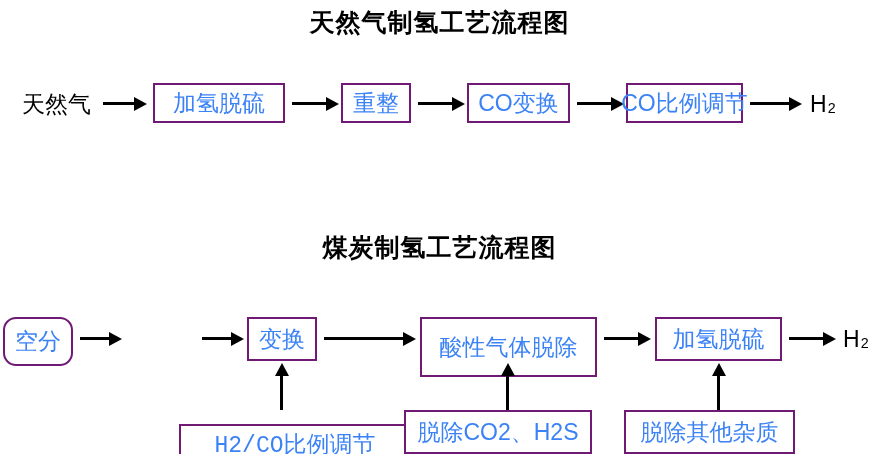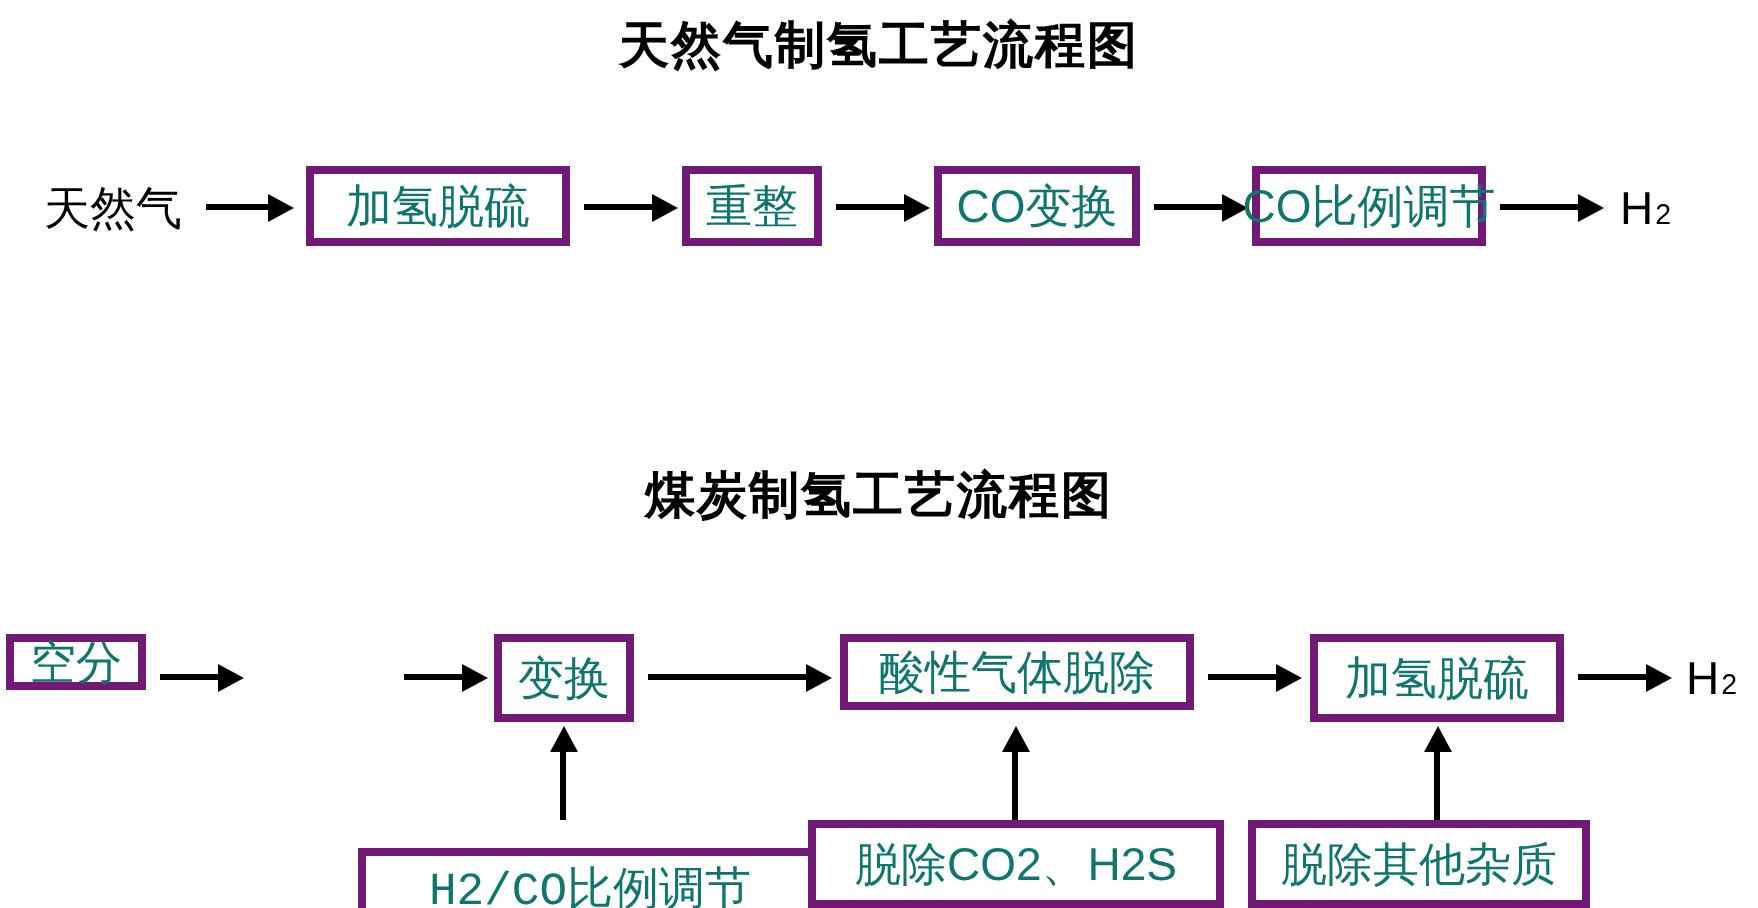--- a/index.html
+++ b/index.html
@@ -27,29 +27,29 @@
     letter-spacing: 1px;
     color: #000;
     white-space: nowrap;
   }
   #title-1 { top: 6px; }
   #title-2 { top: 231px; }
 
   .node {
     position: absolute;
     box-sizing: border-box;
-    border: 4px solid #701a75;
+    border: 2px solid #701a75;
     background: #fff;
     display: flex;
     align-items: center;
     justify-content: center;
     font-size: 23px;
     line-height: 1;
     white-space: nowrap;
-    color: #0f766e;
+    color: #3b82f6;
   }
   .plain-label {
     position: absolute;
     font-size: 23px;
     line-height: 1;
     white-space: nowrap;
     color: #000;
     display: flex;
     align-items: center;
   }
@@ -157,21 +157,21 @@
     <div class="head"></div>
   </div>
 
   <div class="plain-label" style="left:810px; top:90px; height:28px;">
     <span>H</span>
       <sub>2</sub>
   </div>
 
   <div class="title" id="title-2">煤炭制氢工艺流程图</div>
 
-  <div class="node" style="left:3px; top:317px; width:70px; height:28px;">
+  <div class="node" style="left:3px; top:317px; width:70px; height:49px;border-radius:13px;">
     <span>空分</span>
   </div>
 
   <div class="harrow" style="left:80px; top:332px; width:42px;">
     <div class="shaft" style="width:31px;"></div>
     <div class="head"></div>
   </div>
 
 
   <div class="harrow" style="left:202px; top:332px; width:42px;">
@@ -181,21 +181,21 @@
 
   <div class="node" style="left:247px; top:317px; width:70px; height:44px;">
     <span>变换</span>
   </div>
 
   <div class="harrow" style="left:324px; top:332px; width:92px;">
     <div class="shaft" style="width:81px;"></div>
     <div class="head"></div>
   </div>
 
-  <div class="node" style="left:420px; top:317px; width:177px; height:38px;">
+  <div class="node" style="left:420px; top:317px; width:177px; height:60px;">
     <span>酸性气体脱除</span>
   </div>
 
   <div class="harrow" style="left:604px; top:332px; width:47px;">
     <div class="shaft" style="width:36px;"></div>
     <div class="head"></div>
   </div>
 
   <div class="node" style="left:655px; top:317px; width:127px; height:44px;">
     <span>加氢脱硫</span>
@@ -223,21 +223,21 @@
 
   <div class="varrow" style="left:712px; top:363px; height:47px;">
     <div class="shaft" style="height:36px;"></div>
     <div class="head"></div>
   </div>
 
   <div class="node" style="left:179px; top:424px; width:232px; height:44px;font-family:Liberation Mono, monospace;">
     <span>H2/CO比例调节</span>
   </div>
 
-  <div class="node" style="left:404px; top:410px; width:208px; height:44px;">
+  <div class="node" style="left:404px; top:410px; width:188px; height:44px;">
     <span>脱除CO2、H2S</span>
   </div>
 
   <div class="node" style="left:624px; top:410px; width:171px; height:44px;">
     <span>脱除其他杂质</span>
   </div>
 
 </div>
 
 </body></html>

